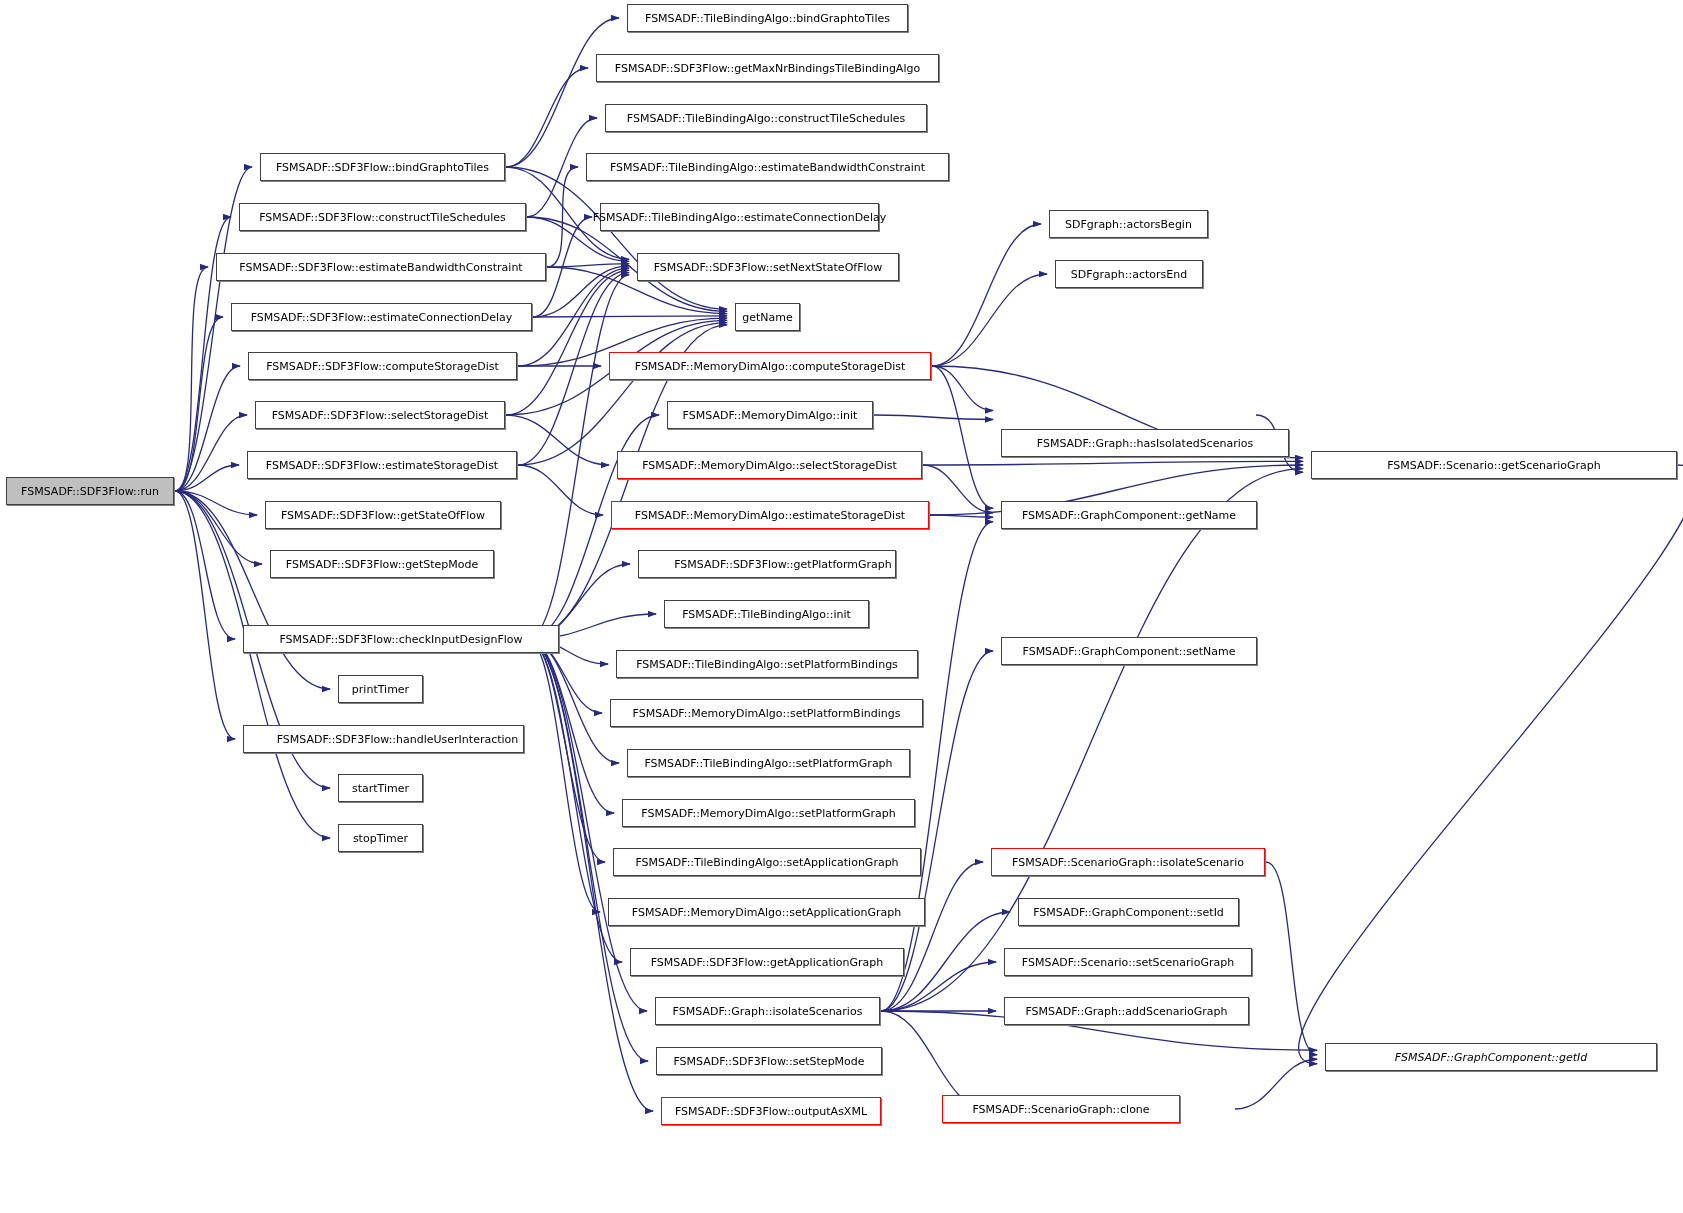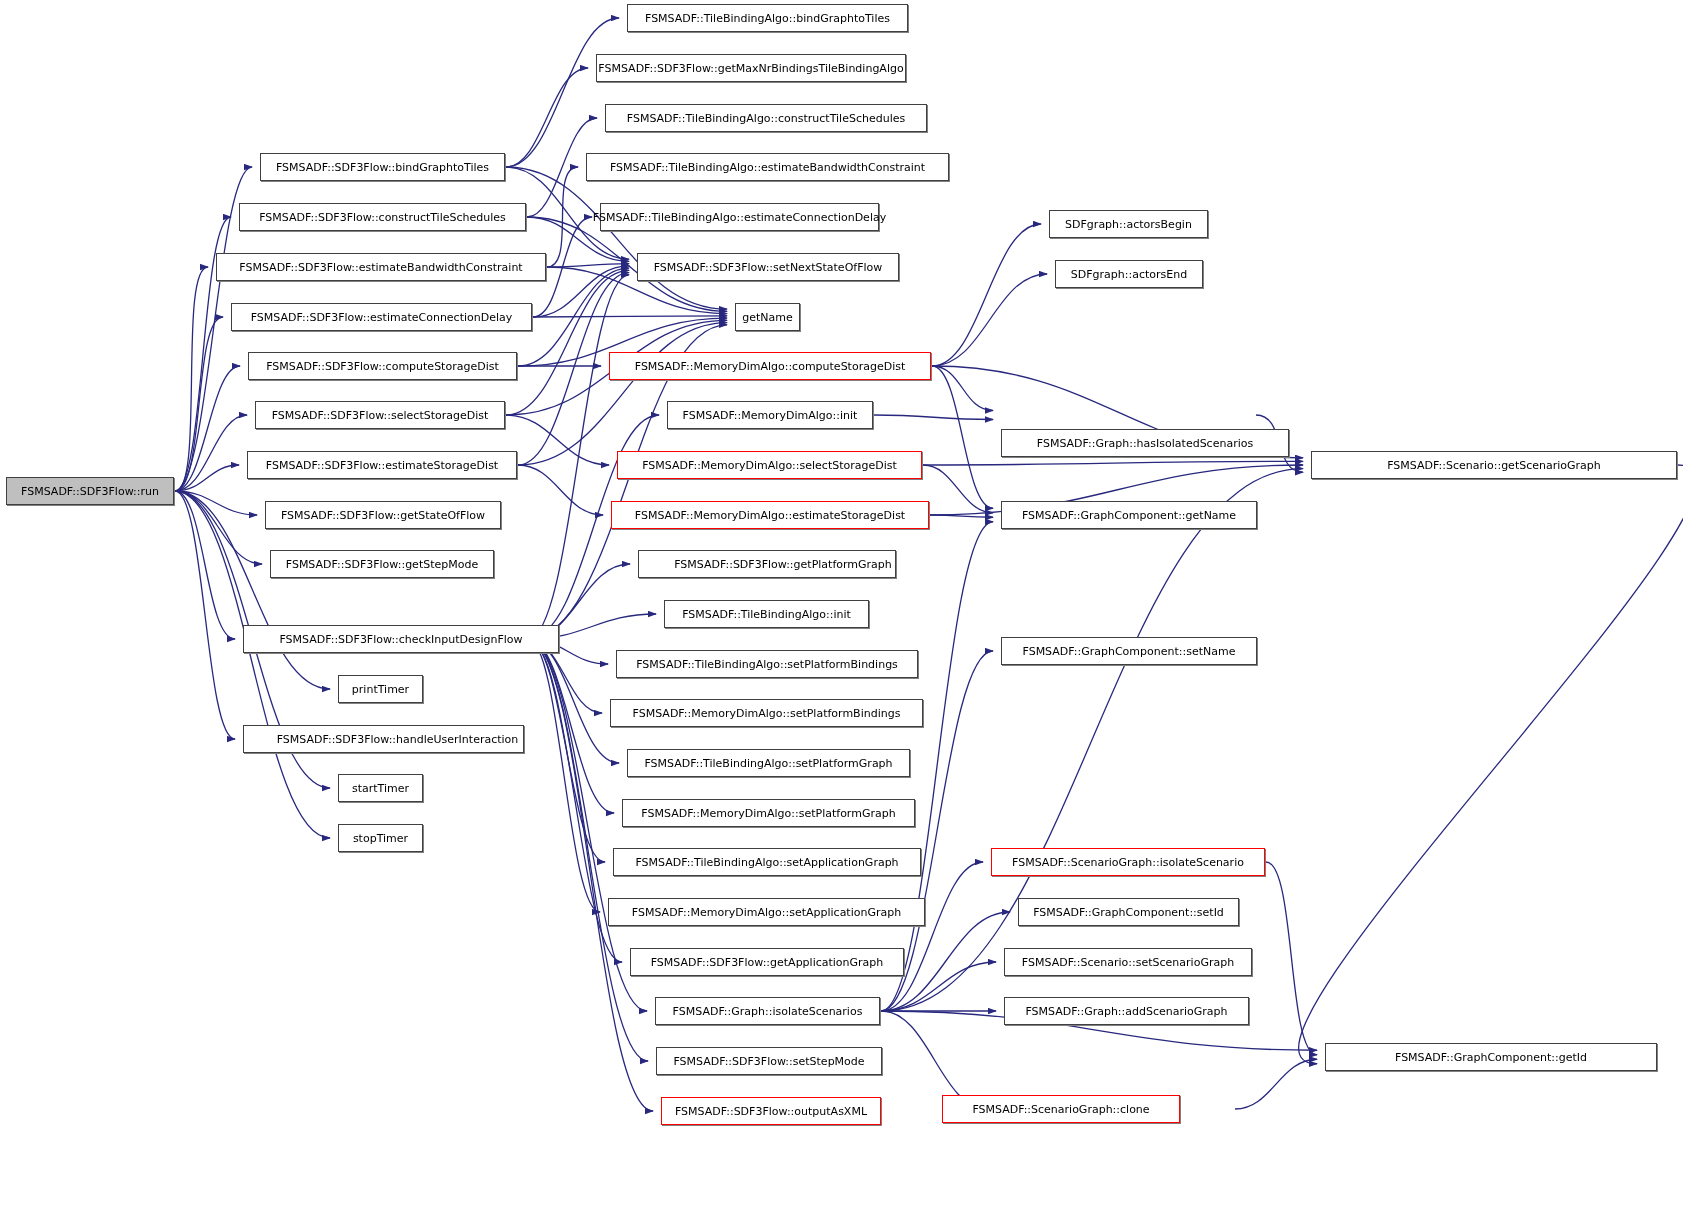--- a/index.html
+++ b/index.html
@@ -143,21 +143,21 @@
       </div>
       <div class="node" style="left: 338px; top: 774px; width: 85px;">
         <span>startTimer</span>
       </div>
       <div class="node" style="left: 338px; top: 824px; width: 85px;">
         <span>stopTimer</span>
       </div>
       <div class="node" style="left: 627px; top: 4px; width: 281px;">
         <span>FSMSADF::TileBindingAlgo::bindGraphtoTiles</span>
       </div>
-      <div class="node" style="left: 596px; top: 54px; width: 310px;">
+      <div class="node" style="left: 596px; top: 54px; width: 343px;">
         <span>FSMSADF::SDF3Flow::getMaxNrBindingsTileBindingAlgo</span>
       </div>
       <div class="node" style="left: 605px; top: 104px; width: 322px;">
         <span>FSMSADF::TileBindingAlgo::constructTileSchedules</span>
       </div>
       <div class="node" style="left: 586px; top: 153px; width: 363px;">
         <span>FSMSADF::TileBindingAlgo::estimateBandwidthConstraint</span>
       </div>
       <div class="node" style="left: 600px; top: 203px; width: 279px;">
         <span>FSMSADF::TileBindingAlgo::estimateConnectionDelay</span>
@@ -242,17 +242,17 @@
       </div>
       <div class="node" style="left: 1004px; top: 997px; width: 245px;">
         <span>FSMSADF::Graph::addScenarioGraph</span>
       </div>
       <div class="node red" style="left: 942px; top: 1095px; width: 238px;">
         <span>FSMSADF::ScenarioGraph::clone</span>
       </div>
       <div class="node" style="left: 1311px; top: 451px; width: 366px;">
         <span>FSMSADF::Scenario::getScenarioGraph</span>
       </div>
-      <div class="node" style="left: 1325px; top: 1043px; width: 332px;">
+      <div class="node" style="left: 1325px; top: 1043px; width: 332px; font-style: italic;">
         <span>FSMSADF::GraphComponent::getId</span>
       </div>
     </div>
 </div>
 
 </body></html>

